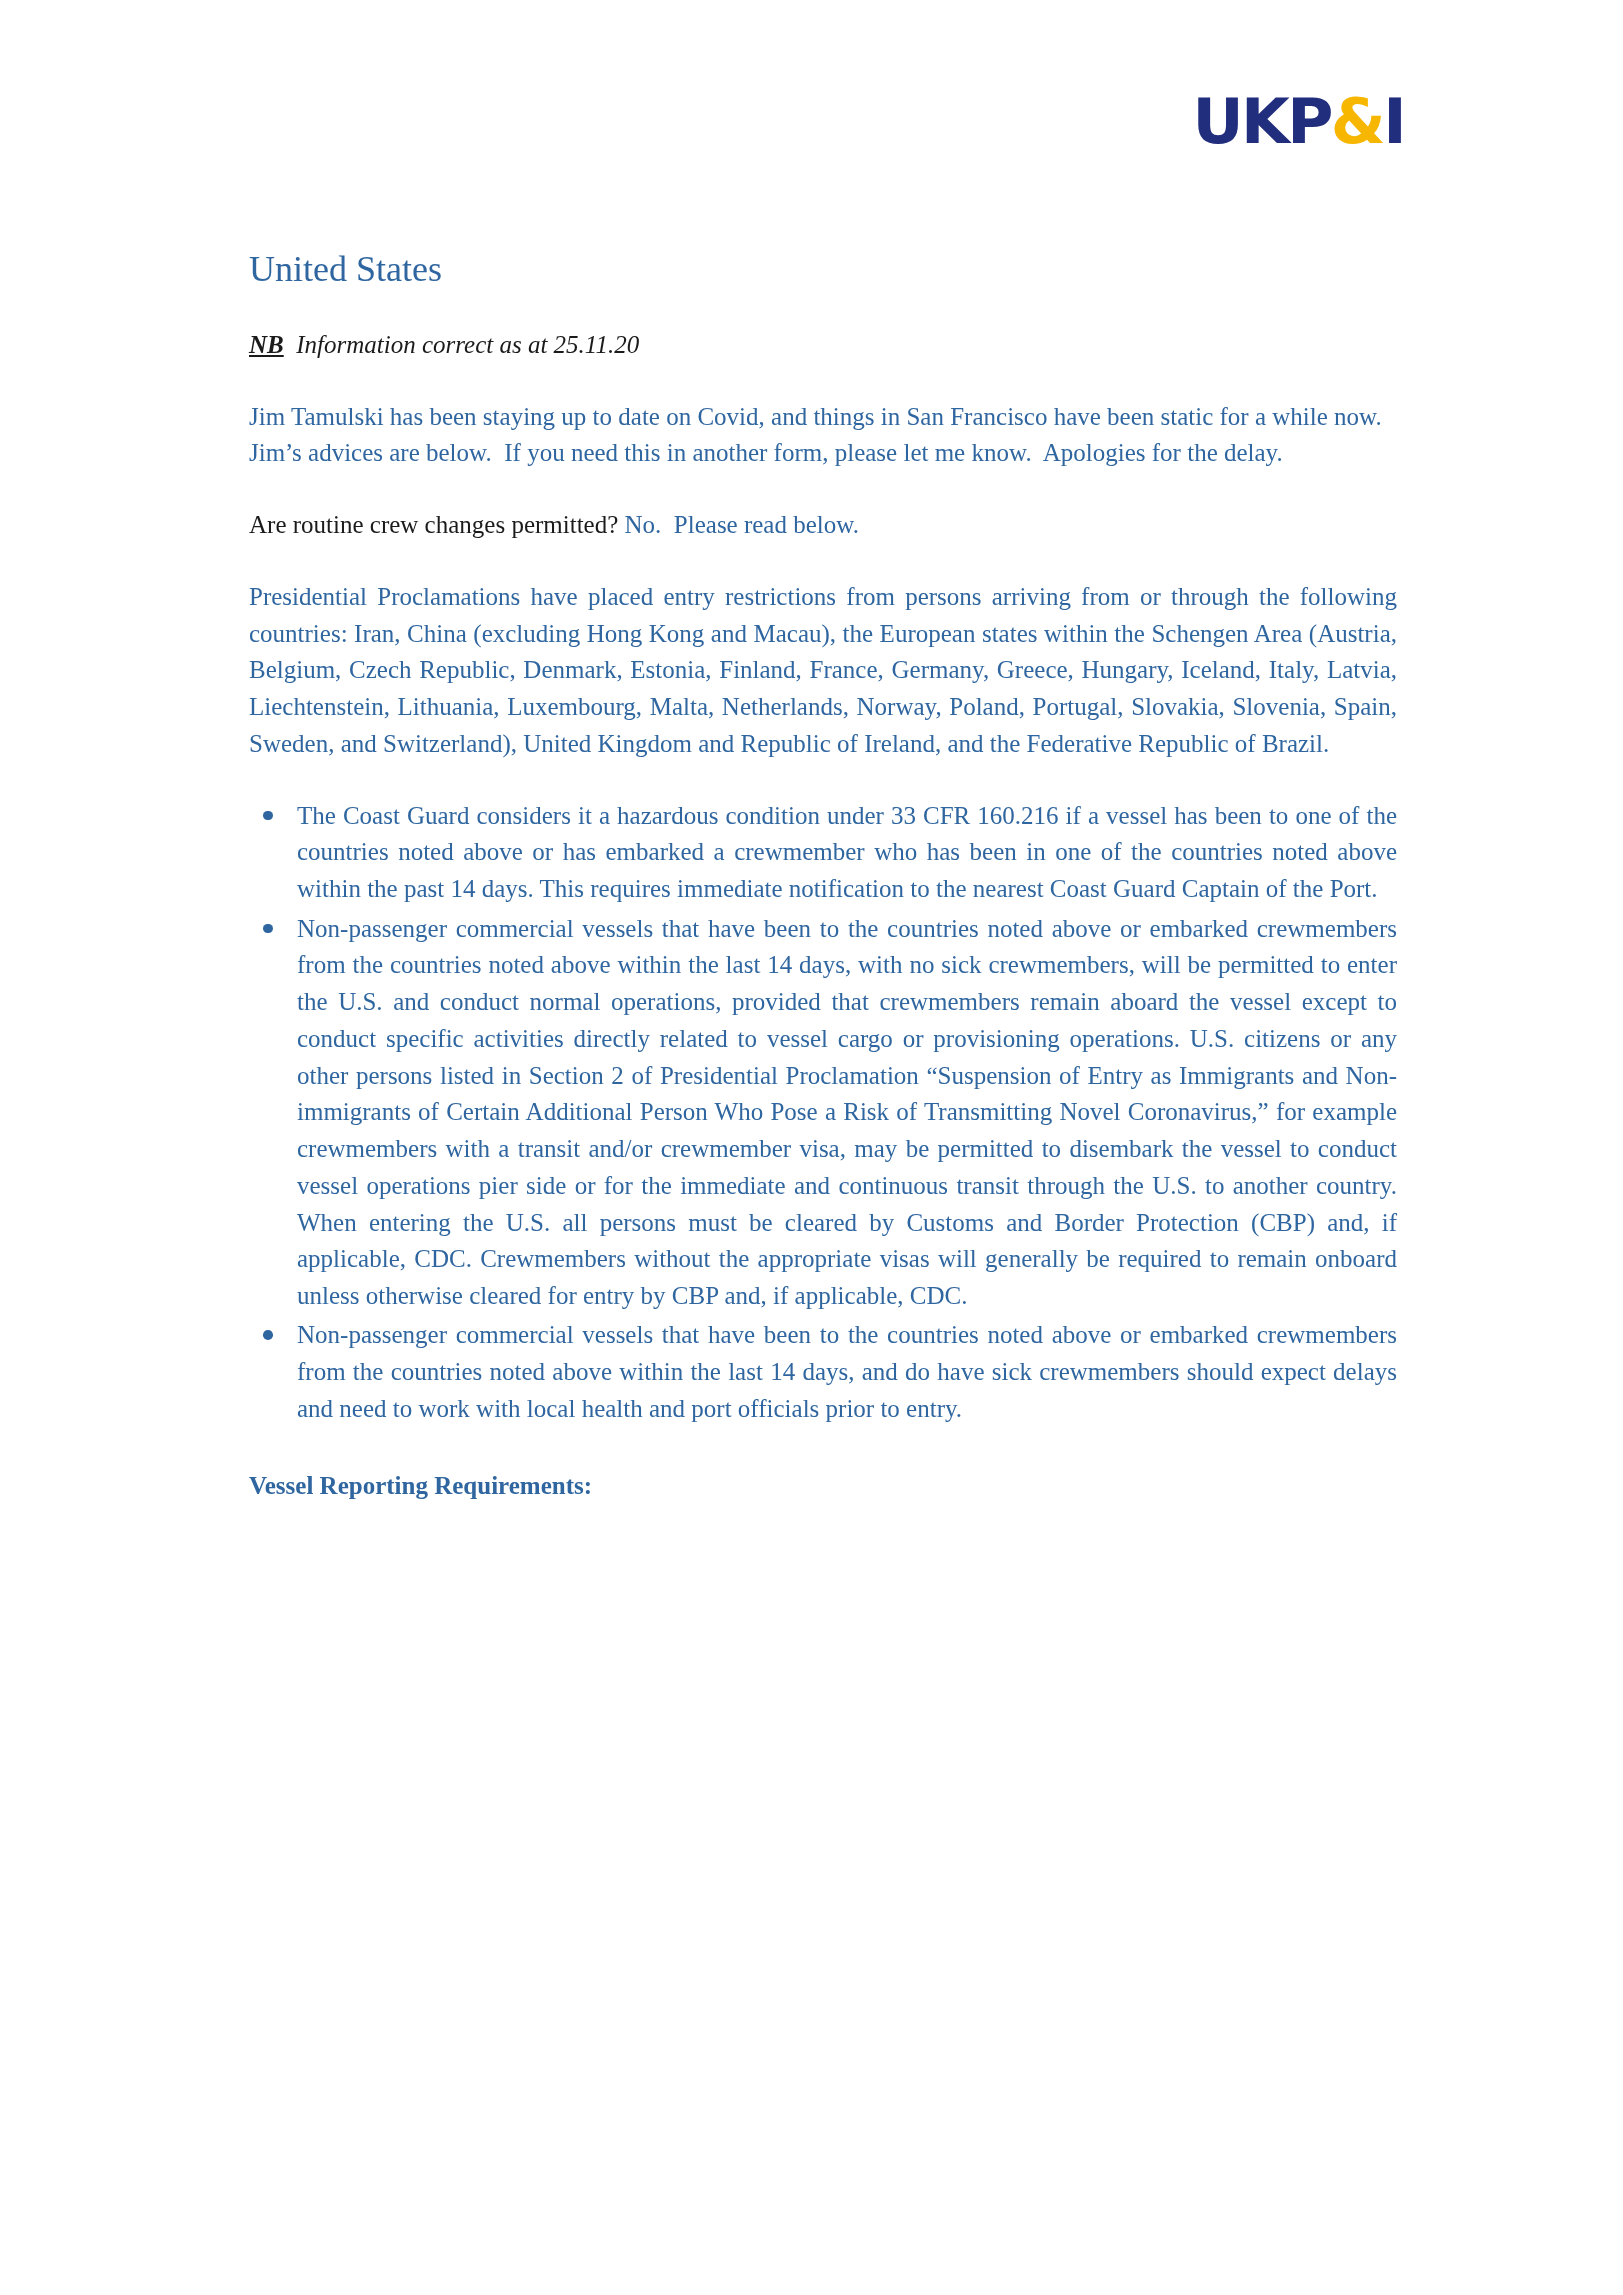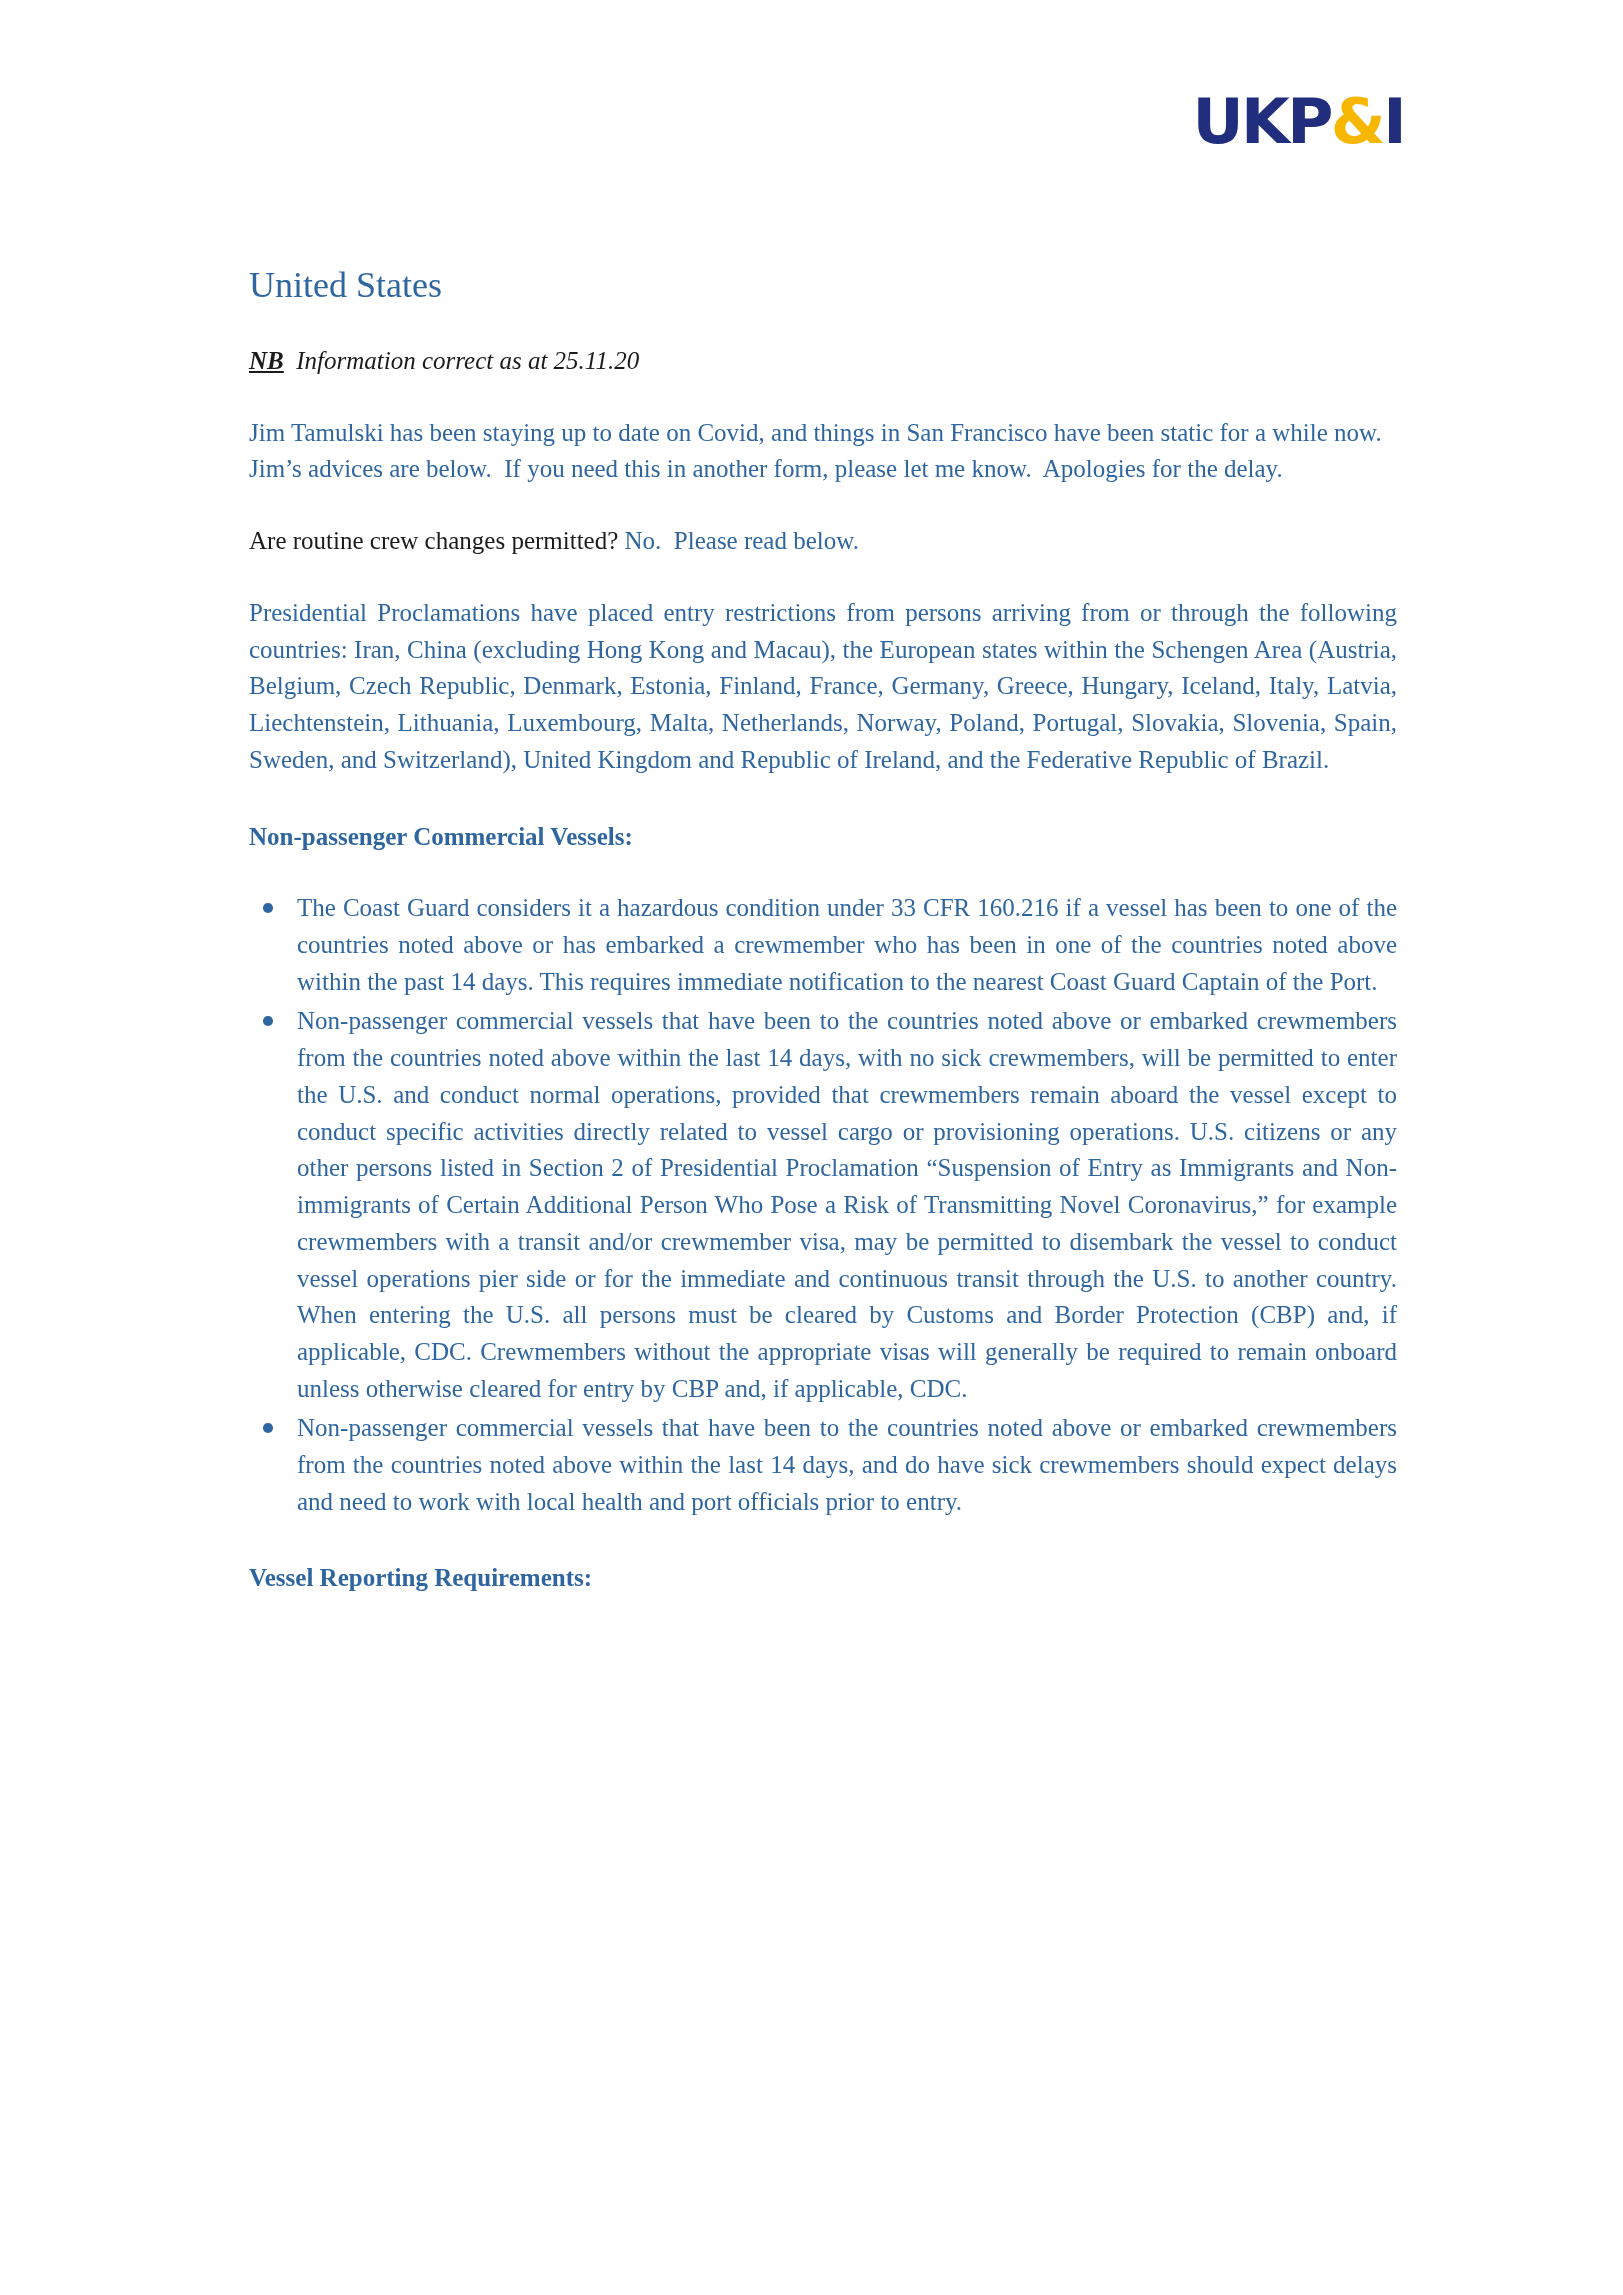--- a/index.html
+++ b/index.html
@@ -20,21 +20,21 @@
     font-weight:800;
     font-size:63px;
     letter-spacing:-2.6px;
     color:var(--logo-navy,#212D7D);
     line-height:1;
   }
   .logo .amp{color:var(--logo-gold,#F7B600);}
   .content{
     position:absolute;
     left:249px;
-    top:259px;
+    top:243px;
     width:1148px;
     font-size:25px;
     line-height:1.47;
   }
   h1{
     margin:0 0 31px 0;
     font-size:36px;
     font-weight:400;
     color:var(--text-blue,#2F66A0);
   }
@@ -136,21 +136,20 @@
     <h1>United States</h1>
 
     <p class="black nb"><span class="nb-label">NB</span><span>  Information correct as at 25.11.20</span></p>
 
     <p class="blue para">Jim Tamulski has been staying up to date on Covid, and things in San Francisco have been static for a while now.  Jim’s advices are below.  If you need this in another form, please let me know.  Apologies for the delay.</p>
 
     <p class="para"><span class="black">Are routine crew changes permitted? </span><span class="blue">No.  Please read below.</span></p>
 
     <p class="blue para just">Presidential Proclamations have placed entry restrictions from persons arriving from or through the following countries: Iran, China (excluding Hong Kong and Macau), the European states within the Schengen Area (Austria, Belgium, Czech Republic, Denmark, Estonia, Finland, France, Germany, Greece, Hungary, Iceland, Italy, Latvia, Liechtenstein, Lithuania, Luxembourg, Malta, Netherlands, Norway, Poland, Portugal, Slovakia, Slovenia, Spain, Sweden, and Switzerland), United Kingdom and Republic of Ireland, and the Federative Republic of Brazil.</p>
 
-    <h2>Non-passenger Commercial Vessels:</h2>
 
     <ul>
       <li>The Coast Guard considers it a hazardous condition under 33 CFR 160.216 if a vessel has been to one of the countries noted above or has embarked a crewmember who has been in one of the countries noted above within the past 14 days. This requires immediate notification to the nearest Coast Guard Captain of the Port.</li>
       <li>Non-passenger commercial vessels that have been to the countries noted above or embarked crewmembers from the countries noted above within the last 14 days, with no sick crewmembers, will be permitted to enter the U.S. and conduct normal operations, provided that crewmembers remain aboard the vessel except to conduct specific activities directly related to vessel cargo or provisioning operations. U.S. citizens or any other persons listed in Section 2 of Presidential Proclamation “Suspension of Entry as Immigrants and Non-immigrants of Certain Additional Person Who Pose a Risk of Transmitting Novel Coronavirus,” for example crewmembers with a transit and/or crewmember visa, may be permitted to disembark the vessel to conduct vessel operations pier side or for the immediate and continuous transit through the U.S. to another country. When entering the U.S. all persons must be cleared by Customs and Border Protection (CBP) and, if applicable, CDC. Crewmembers without the appropriate visas will generally be required to remain onboard unless otherwise cleared for entry by CBP and, if applicable, CDC.</li>
       <li>Non-passenger commercial vessels that have been to the countries noted above or embarked crewmembers from the countries noted above within the last 14 days, and do have sick crewmembers should expect delays and need to work with local health and port officials prior to entry.</li>
     </ul>
 
 
     <h2>Vessel Reporting Requirements:</h2>
 

